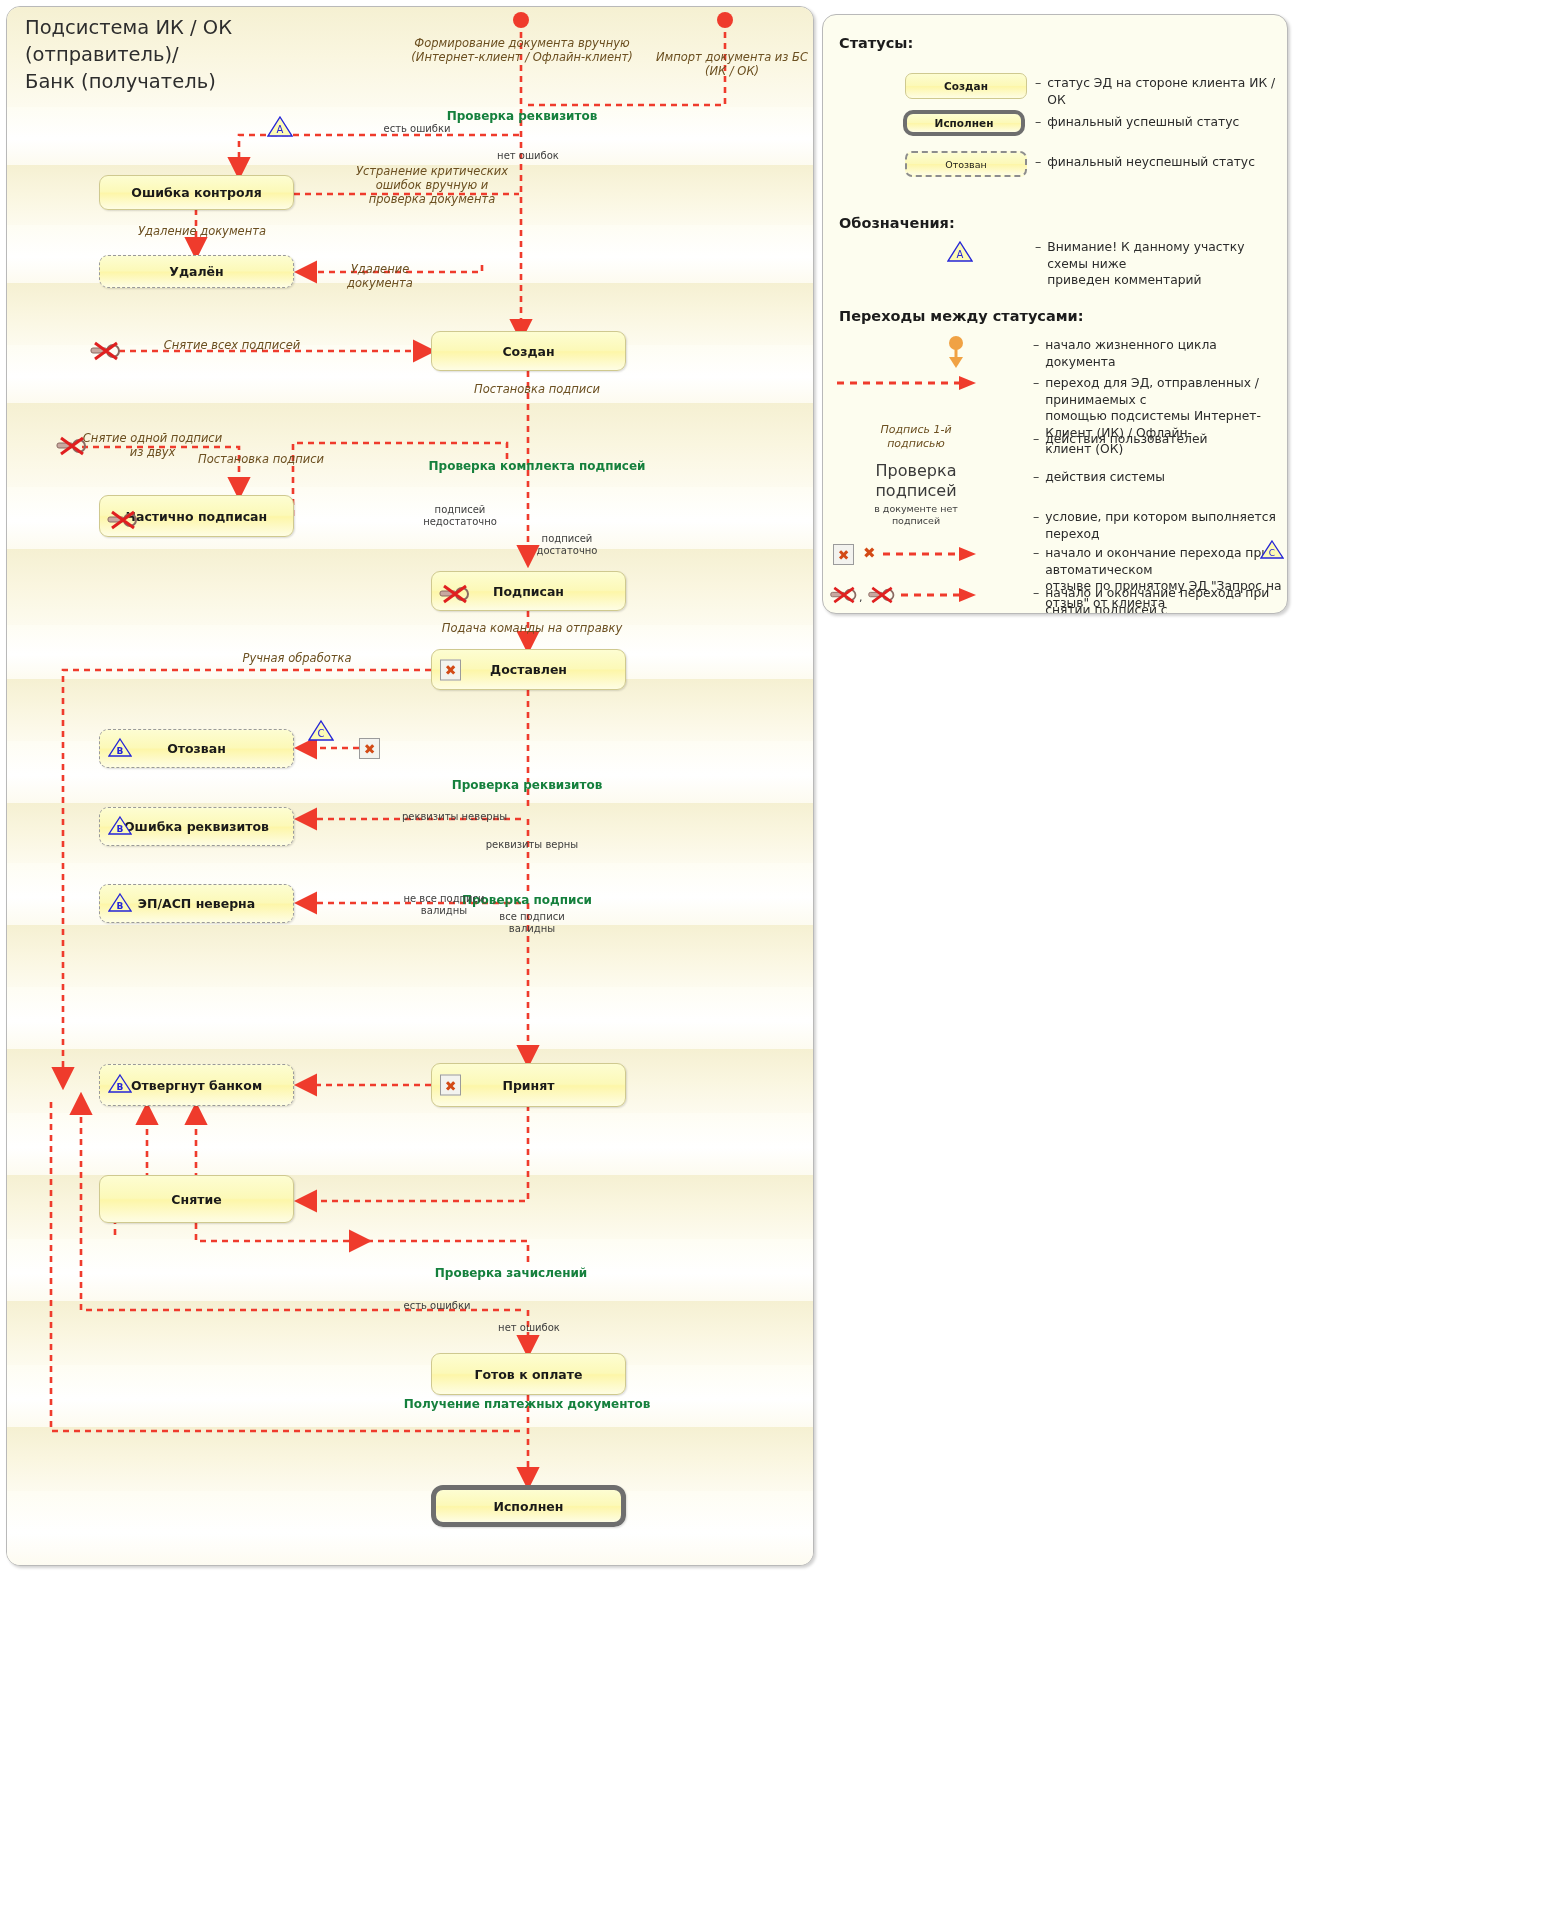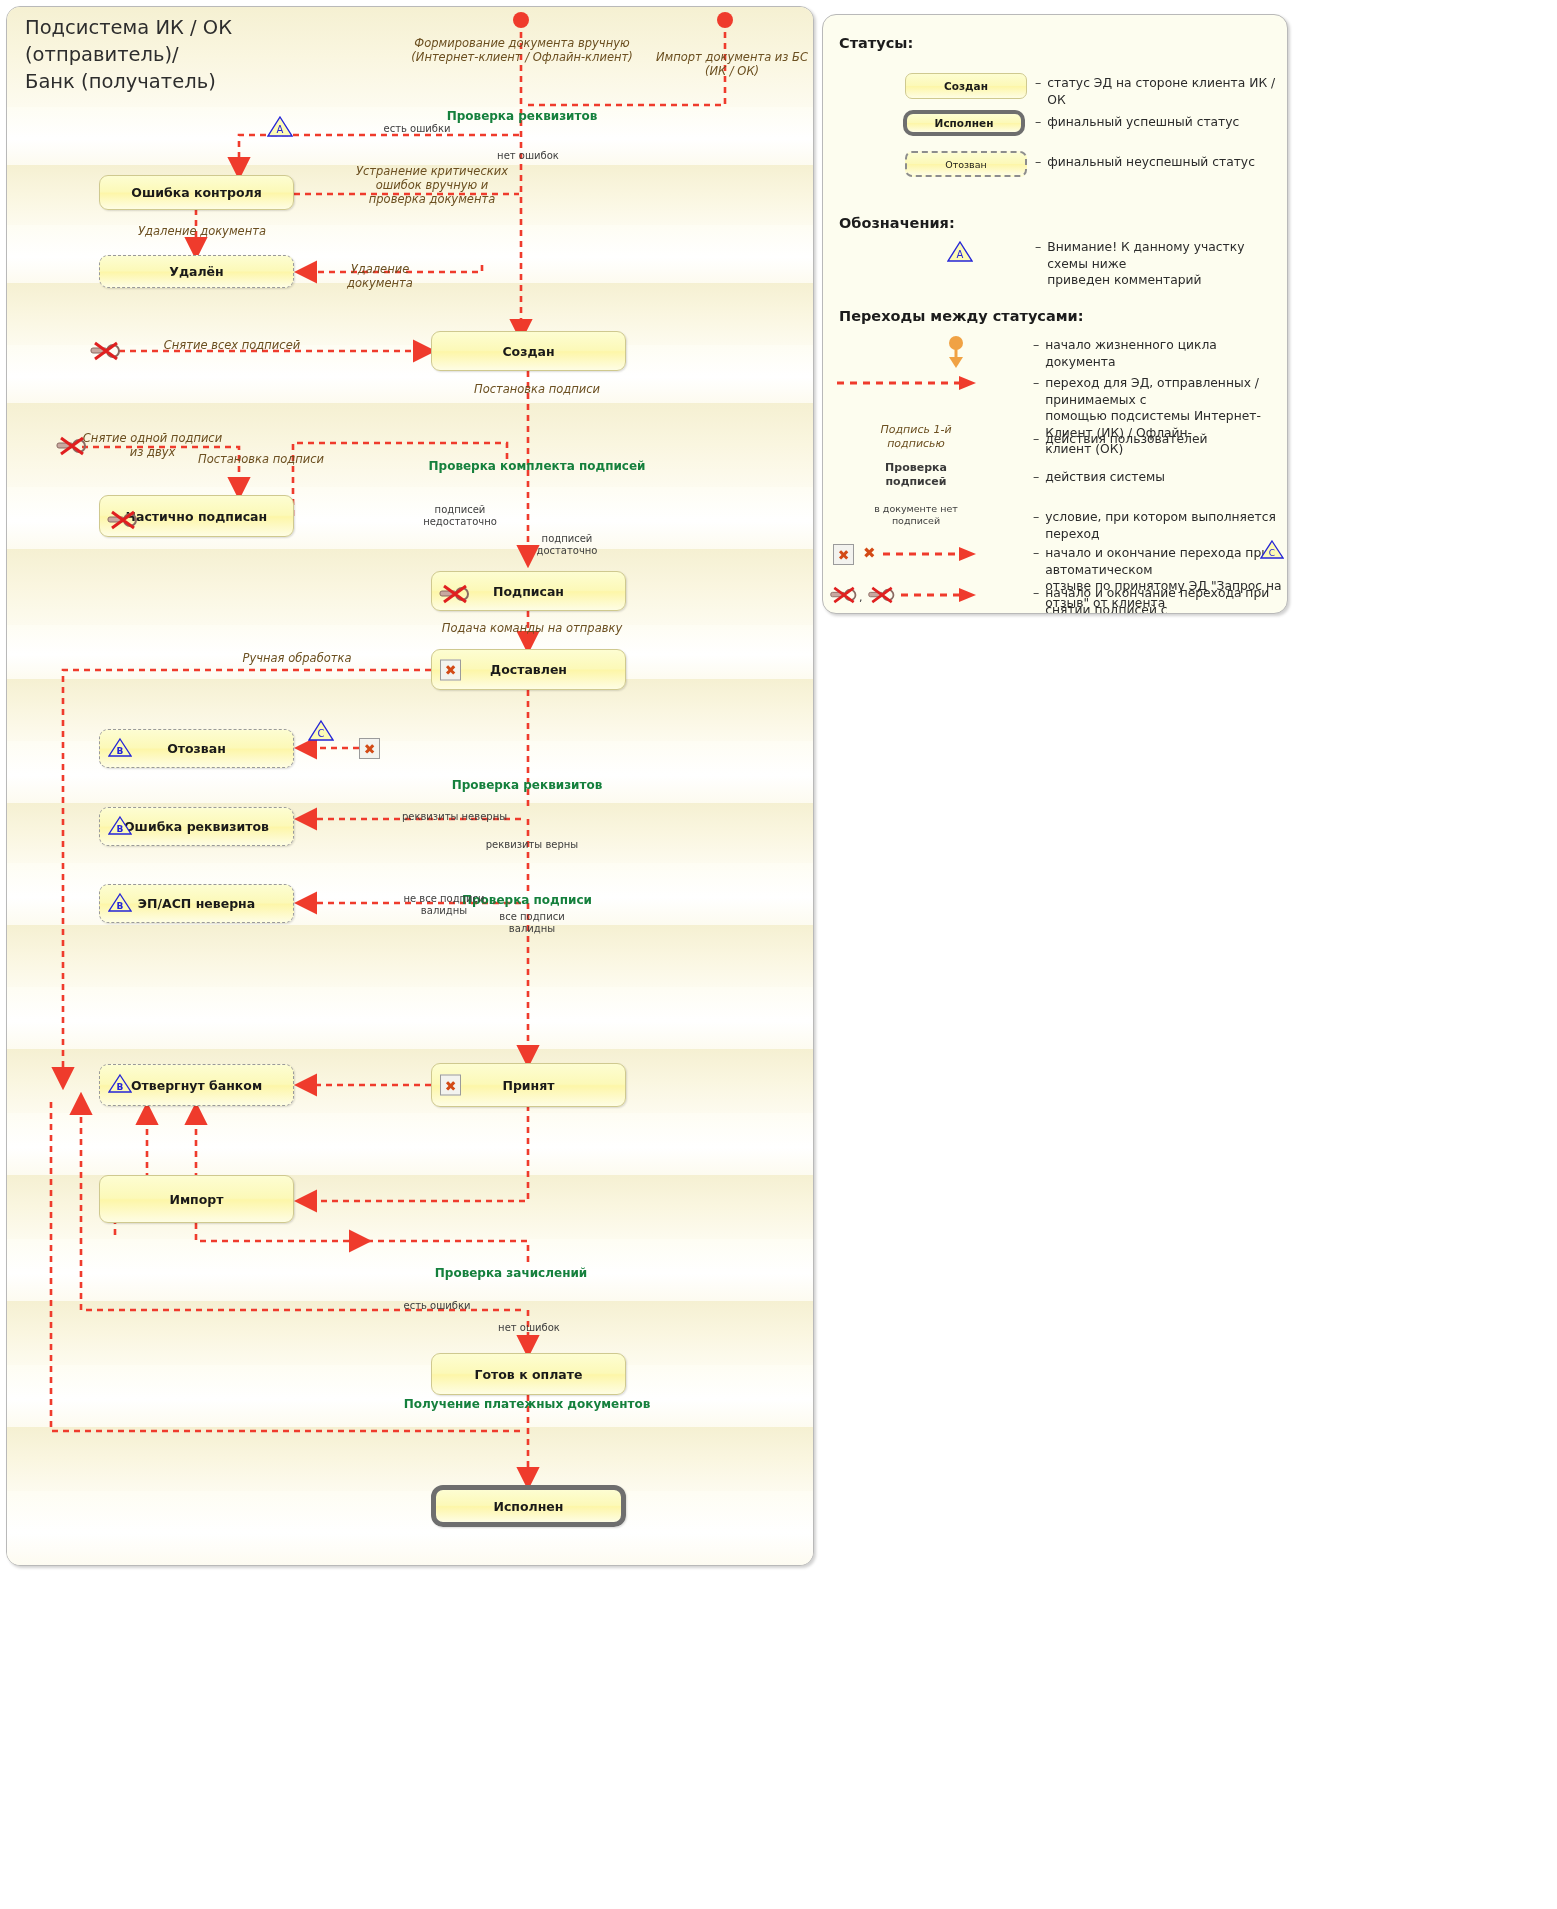--- a/index.html
+++ b/index.html
@@ -80,21 +80,21 @@
     background:linear-gradient(to bottom,#fdfdd2 0%, #fcf9b8 48%, #fdf6a8 52%, #fefde4 100%);
     display:flex; align-items:center; justify-content:center;
     font-size:10.5px; font-weight:bold; color:#1a1a1a;
   }
   .lg-sample.solid  { border:1px solid #cfc98f; }
   .lg-sample.final  { border:4px solid #6e6e6e; border-radius:10px; }
   .lg-sample.dashed { border:2px dashed #8d8d8d; }
   .lg-sample.small  { font-size:9.5px; font-weight:normal; }
 
   .lg-italic { position:absolute; font-style:italic; font-size:11px; color:#6b4f20; text-align:center; line-height:1.25; }
-  .lg-sys    { position:absolute; font-weight:bold; font-size:11px; color:#3a3a3a; text-align:center; line-height:1.25; }
+  .lg-sys    { position:absolute; font-weight:normal; font-size:16px; color:#3a3a3a; text-align:center; line-height:1.25; }
   .lg-cond   { position:absolute; font-size:9.5px; color:#3d3d3d; text-align:center; line-height:1.25; }
 </style>
 </head>
 <body>
 
 <div id="root">
 
   <div class="panel" id="main-panel">
 
     <div class="band dark" style="top:0px;   height:100px;"></div>
@@ -339,21 +339,21 @@
       </span>
       <span>Отвергнут банком</span>
     </div>
 
     <div class="node solid" style="left:424px; top:1056px; width:195px; height:44px;">
       <span class="ico ico-x xbox">✖</span>
       <span>Принят</span>
     </div>
 
     <div class="node solid" style="left:92px; top:1168px; width:195px; height:48px;">
-      <span>Импорт</span>
+      <span>Снятие</span>
     </div>
 
     <div class="node solid" style="left:424px; top:1346px; width:195px; height:42px;">
       <span>Готов к оплате</span>
     </div>
 
     <div class="node final" style="left:424px; top:1478px; width:195px; height:42px;">
       <span>Исполнен</span>
     </div>
 

